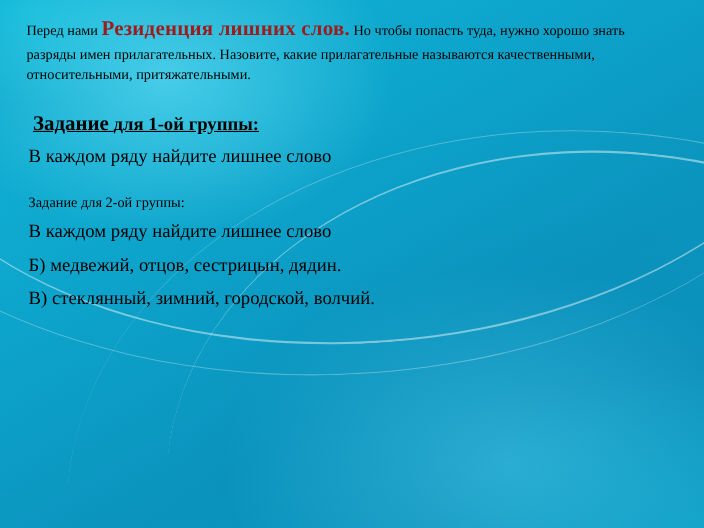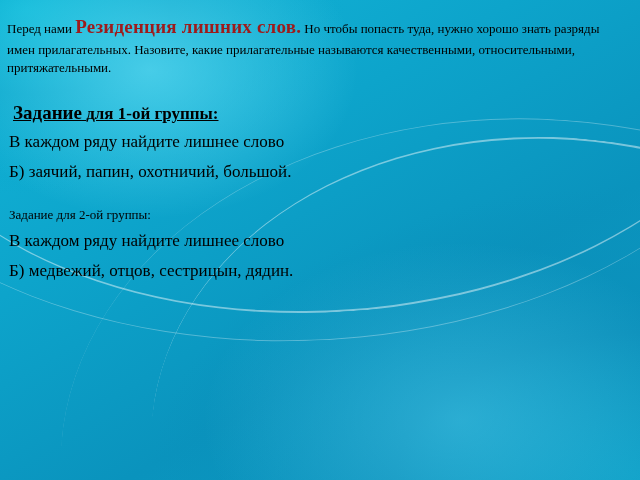--- a/index.html
+++ b/index.html
@@ -68,21 +68,21 @@
     position: absolute;
     right: -80px; bottom: -120px;
     width: 520px; height: 360px;
     background: radial-gradient(ellipse at center, rgba(90,215,245,0.40) 0%, rgba(90,215,245,0) 70%);
     pointer-events: none;
   }
 
   .content {
     position: relative;
     z-index: 3;
-    padding: 10px 16px 0 7px;
+    padding: 10px 16px 0 24px;
     color: #000;
   }
 
   
   .intro {
     font-family: "Liberation Serif", serif;
     font-size: 13px;
     line-height: 1.42;
     color: #000;
     text-align: left;
@@ -158,26 +158,26 @@
       <span class="title-red">Резиденция лишних слов.</span>
       <span class="tail">Но чтобы попасть туда, нужно хорошо знать разряды имен прилагательных. Назовите, какие прилагательные называются качественными, относительными, притяжательными.</span>
     </p>
 
     <div class="block1">
       <div class="task1-head">
         <span class="big">Задание</span>
         <span>для 1-ой группы:</span>
       </div>
       <div class="line1">В каждом ряду  найдите лишнее слово</div>
-      <div class="line1">Б) заячий, папин, охотничий, большой.</div>
     </div>
 
     <div class="block2">
       <div class="task2-head">
         <span>Задание</span>
         <span>для 2-ой группы:</span>
       </div>
       <div class="line2">В каждом ряду  найдите лишнее слово</div>
       <div class="line2">Б) медвежий, отцов, сестрицын, дядин.</div>
+      <div class="line2">В) стеклянный, зимний, городской, волчий.</div>
     </div>
 
   </div>
 </div>
 
 </body></html>

